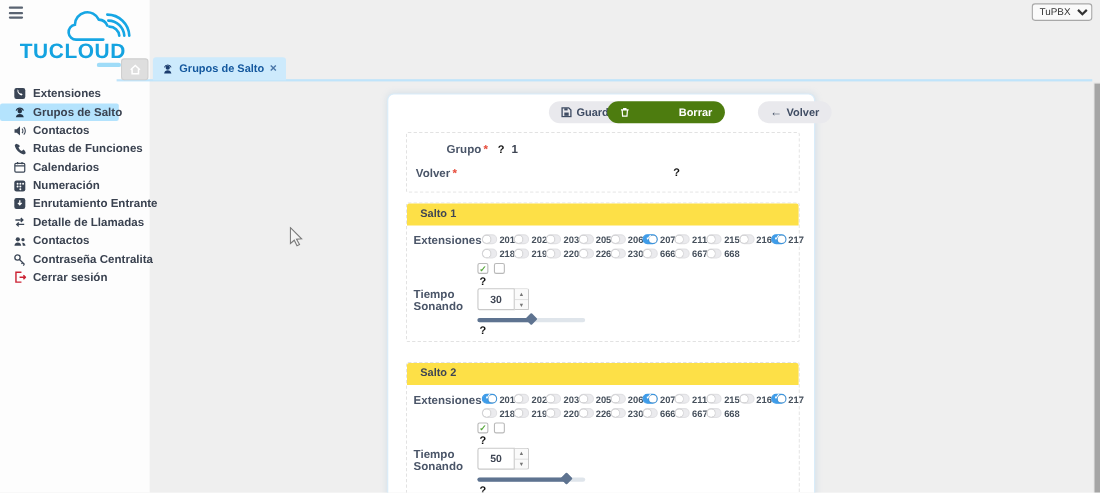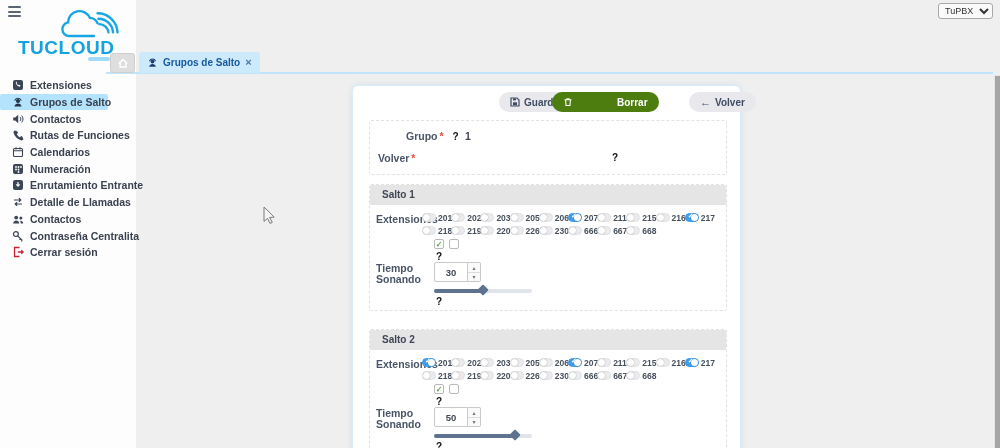--- a/index.html
+++ b/index.html
@@ -47,25 +47,25 @@
   .f-label { position:absolute; left:8px; font-size:10.5px; font-weight:bold; color:#4a5568; }
   .req { color:#e74c3c; margin-left:2px; }
   .help { font-size:10px; font-weight:bold; color:#111; cursor:pointer; }
   .f-help-inline { margin-left:6px; }
   .group-value { position:absolute; left:95px; top:9px; font-size:10.5px; font-weight:bold; color:#3f4654; }
   .name-input { position:absolute; left:87px; top:27px; width:146px; height:21px; border:1px solid #cfcfcf; border-radius:3px; font-family:inherit; font-size:10px; font-weight:bold; color:#4a5568; padding:0 8px; }
   .name-help { position:absolute; left:242px; top:31px; }
 
   .salto-box-1 { top:98px; height:127px; }
   .salto-box-2 { top:243px; height:127px; }
-  .salto-header { position:absolute; left:0; right:0; top:0; height:20px; background:#e5e5e5; line-height:20px; padding-left:12px; font-size:10px; font-weight:bold; color:#3f4654; border-radius:2px 2px 0 0; }
+  .salto-header { position:absolute; left:0; right:0; top:0; height:20px; background:#fde047; line-height:20px; padding-left:12px; font-size:10px; font-weight:bold; color:#3f4654; border-radius:2px 2px 0 0; }
   .ext-label { position:absolute; left:6px; top:28px; font-size:10.5px; font-weight:bold; color:#4a5568; }
   .time-label { position:absolute; left:6px; top:78px; font-size:10.5px; font-weight:bold; color:#4a5568; line-height:11px; }
 
-  .ext-grid { position:absolute; left:52px; top:26px; width:294px; display:flex; flex-wrap:wrap;text-align:right; }
+  .ext-grid { position:absolute; left:68px; top:26px; width:294px; display:flex; flex-wrap:wrap;text-align:right; }
   .ext-item { display:inline-flex; align-items:center; width:29.2px; height:13px; }
   .toggle { position:relative; display:inline-block; width:14px; height:9px; border-radius:5px; background:#ebebee; border:1px solid #e1e1e4; flex:none; cursor:pointer; }
   .toggle .knob { position:absolute; left:0; top:0; width:7px; height:7px; border-radius:50%; background:#fff; box-shadow:0 0 1px rgba(0,0,0,.45); }
   .toggle.on { background:#3f9ce8; border-color:#3f9ce8; }
   .toggle.on .knob { left:auto; right:0; }
   .toggle .tick { position:absolute; left:2px; top:-2.5px; font-size:7px; font-weight:bold; color:#fff; }
   .ext-num { font-size:8.5px; font-weight:bold; color:#46505c; margin-left:2px; }
 
   .cb-row { position:absolute; left:64px; top:54px; display:flex; gap:5px; }
   .cb { width:10px; height:10px; border:1px solid #b9b9b9; border-radius:2px; background:#fff; display:inline-flex; align-items:center; justify-content:center; font-size:8px; font-weight:bold; color:#56a63a; cursor:pointer; }

